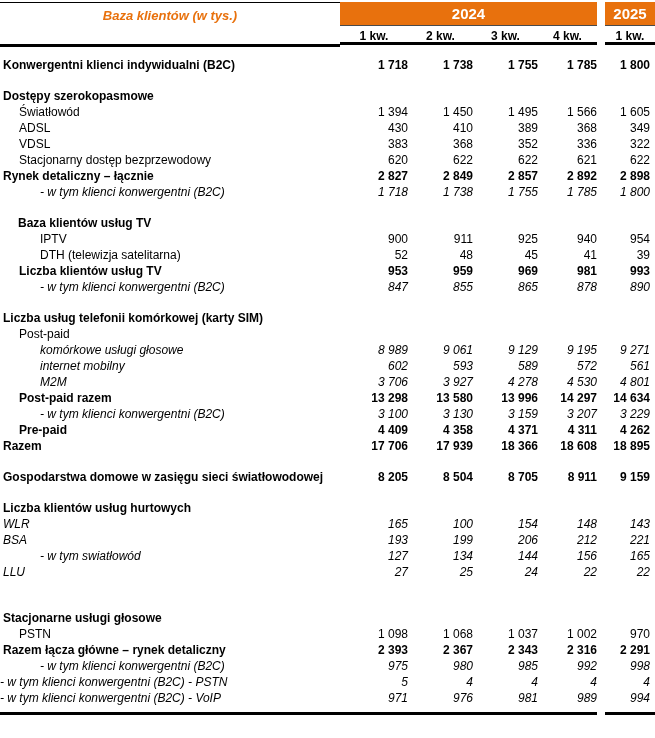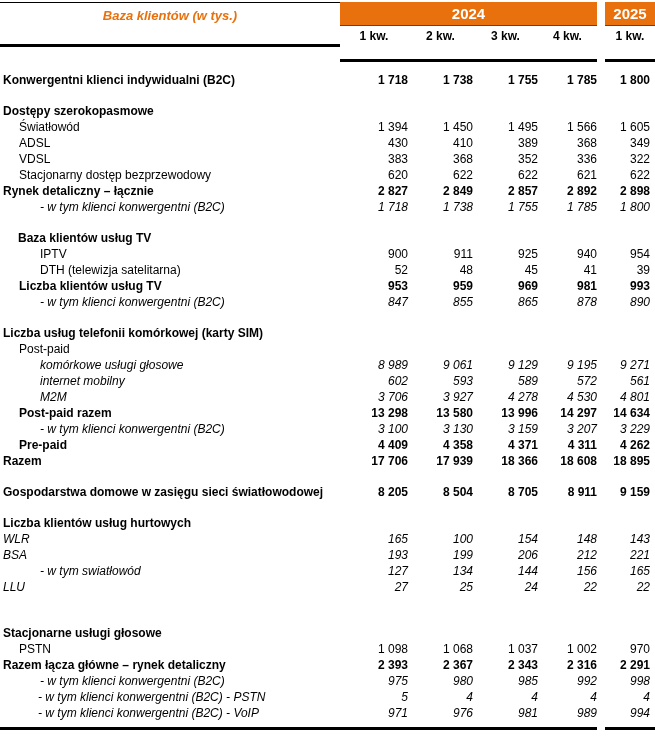--- a/index.html
+++ b/index.html
@@ -7,35 +7,35 @@
   .sheet{width:655px;height:738px;box-sizing:border-box;padding-top:2px;background:#fff;}
   .grid{display:grid;grid-template-columns:340px 68px 65px 65px 59px 8px 50px;}
   
   .hdr-title{grid-column:1;grid-row:1;border-top:1px solid #000;display:flex;align-items:center;justify-content:center;
     font-weight:bold;font-style:italic;font-size:13px;color:#E8710D;height:24px;}
   .yr{background:#E8710D;color:#fff;font-weight:bold;font-size:15px;display:flex;align-items:center;justify-content:center;
     height:24px;border-bottom:1px solid #4a4a4a;box-sizing:border-box;grid-row:1;}
   .yr24{grid-column:2/6;}
   .yr25{grid-column:7;}
   .hgap{grid-row:1;grid-column:6;background:#fff;}
-  .q{grid-row:2;font-weight:bold;font-size:12px;text-align:center;line-height:19px;height:35px;box-sizing:border-box;
+  .q{grid-row:2;font-weight:bold;font-size:12px;text-align:center;line-height:19px;height:18px;box-sizing:border-box;
     border-bottom:3px solid #000;}
   .q-lblspace{grid-row:2;grid-column:1;border-bottom:3px solid #000;height:20px;box-sizing:border-box;}
   .q-gap{grid-row:2;grid-column:6;height:20px;}
   
   .tbody{padding-top:10px;padding-bottom:6px;}
   .row{display:grid;grid-template-columns:340px 68px 65px 65px 59px 8px 50px;height:16px;line-height:16px;font-size:12px;}
   .row.blank{height:15px;}
   .cell{white-space:nowrap;overflow:visible;}
   .lbl{text-align:left;}
   .ind-0{padding-left:3px;}
   .ind-1{padding-left:19px;}
   .ind-2{padding-left:18px;}
   .ind-3{padding-left:40px;}
-  .ind-4{padding-left:38px;}
+  .ind-4{}
   .val{text-align:right;}
   .v25{padding-right:5px;box-sizing:border-box;}
   .s-bold{font-weight:bold;}
   .s-italic{font-style:italic;}
   
   .bottom{display:grid;grid-template-columns:340px 68px 65px 65px 59px 8px 50px;height:3px;}
   .bottom .seg-main{grid-column:1/6;background:#000;}
   .bottom .seg-gap{grid-column:6;background:#fff;}
   .bottom .seg-2025{grid-column:7;background:#000;}
 </style>

